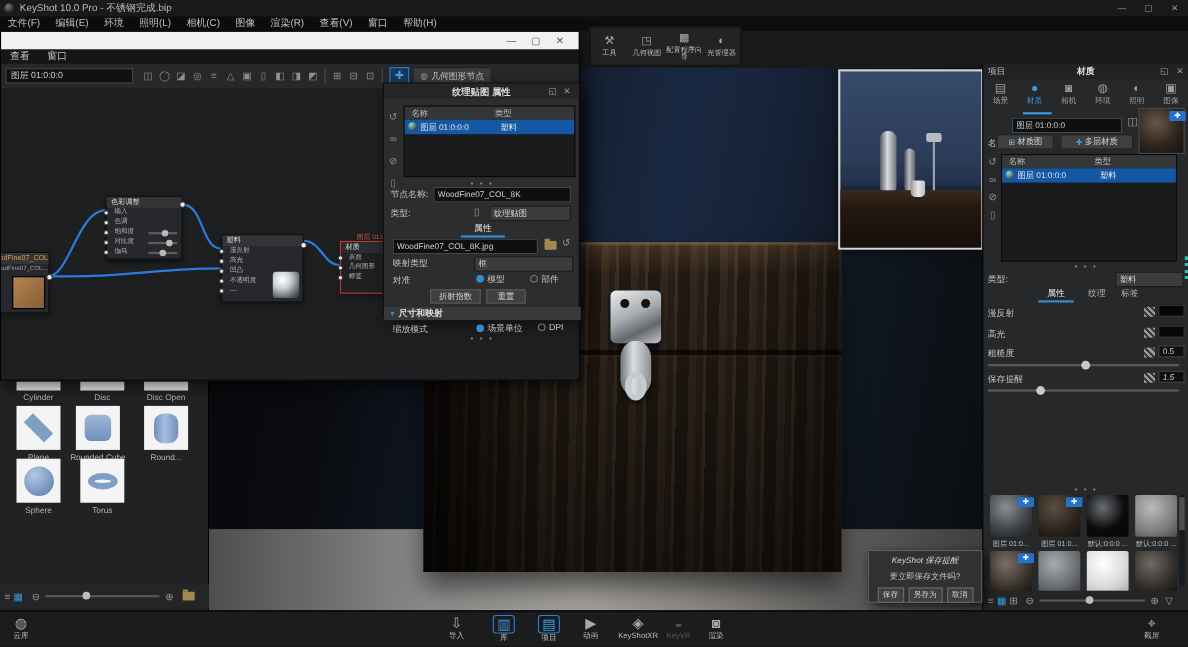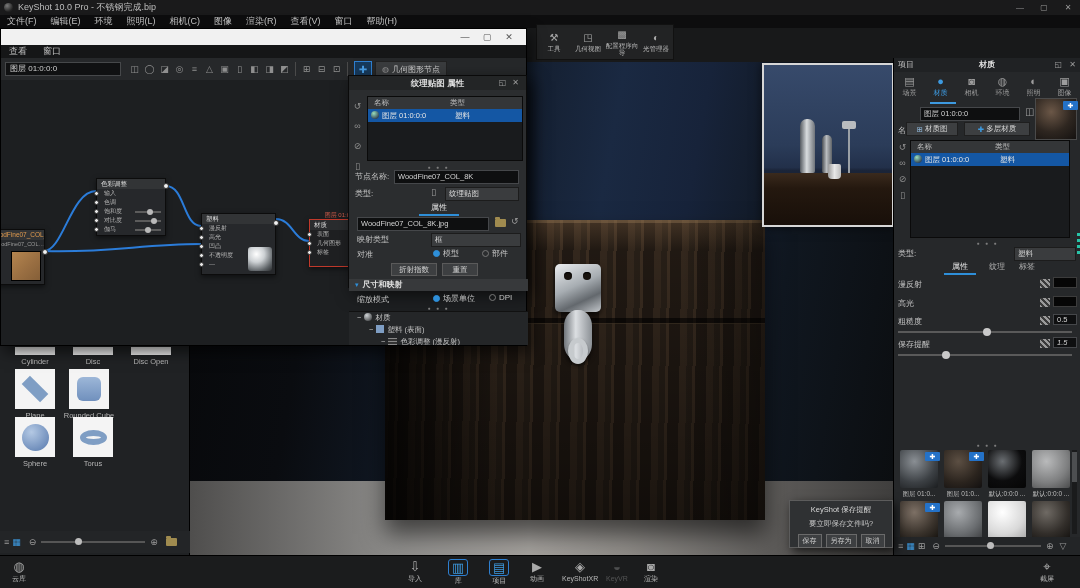--- a/index.html
+++ b/index.html
@@ -145,21 +145,21 @@
   .prop-ic { position:absolute; width:10px; height:9px; background:repeating-linear-gradient(45deg,#9a9a9a 0 2px,#3a3a3a 2px 4px); }
   .mthumb { position:absolute; width:38px; height:38px; border-radius:2px; }
   .mlabel { position:absolute; width:44px; font-size:6.5px; color:#bdbdbd; text-align:center; white-space:nowrap; overflow:hidden; }
   .proj-bottom { position:absolute; left:0; top:479px; width:187px; height:18px; background:#232527; display:flex; align-items:center; color:#9a9a9a; font-size:9px; z-index:3; }
   .scrollbar { position:absolute; right:3px; top:392px; width:5px; height:84px; background:#1a1b1c; }
   .scrollbar i { position:absolute; top:2px; left:0; width:5px; height:30px; background:#4d4f51; }
   .dock-grip { position:absolute; right:0px; top:175px; width:3px; height:22px; background:repeating-linear-gradient(180deg,#27c4a8 0 3px,transparent 3px 6px); }
 
   
   .save-dlg { left:789px; top:500px; width:104px; height:48px; z-index:5; background:#2f3133; border:1px solid #5c5c5c; box-shadow:3px 4px 10px rgba(0,0,0,.7); text-align:center; }
-  .save-dlg .t { font-size:7.5px; color:#d8d8d8; margin-top:4px; }
+  .save-dlg .t { font-size:7.5px; color:#d8d8d8; margin-top:4px;font-style:italic; }
   .save-dlg .m { font-size:7.5px; color:#c4c4c4; margin-top:4px; }
   .save-btns { display:flex; justify-content:center; gap:4px; margin-top:5px; }
   .save-btns div { background:#3d3f41; border:1px solid #6a6a6a; font-size:7px; color:#d5d5d5; padding:1px 4px; }
 
   
   .ribbon { left:0; top:555px; width:1080px; height:33px; background:#1b1c1d; border-top:1px solid #000; z-index:6; }
   .rb-item { position:absolute; display:flex; flex-direction:column; align-items:center; color:#b9b9b9; }
   .rb-item .ic { font-size:13px; line-height:15px; color:#a9a9a9; }
   .rb-item .lb { font-size:7px; line-height:8px; margin-top:1px; }
   .rb-item.hl .ic { color:#3d9ae0; border:1px solid #2e7fd0; border-radius:3px; padding:0 3px; }
@@ -250,20 +250,26 @@
         <div class="lib-thumb">
             <div class="sh-plane"></div>
           </div>
         <div class="lib-label">Plane</div>
       </div>
       <div class="lib-cell" style="left:56px;top:22px;">
         <div class="lib-thumb">
             <div class="sh-rcube"></div>
           </div>
         <div class="lib-label">Rounded Cube</div>
+      </div>
+      <div class="lib-cell" style="left:118px;top:22px;">
+        <div class="lib-thumb">
+            <div class="sh-rcyl"></div>
+          </div>
+        <div class="lib-label">Round...</div>
       </div>
       <div class="lib-cell" style="left:2px;top:70px;">
         <div class="lib-thumb">
             <div class="sh-sphere"></div>
           </div>
         <div class="lib-label">Sphere</div>
       </div>
       <div class="lib-cell" style="left:60px;top:70px;">
         <div class="lib-thumb">
             <div class="sh-torus"></div>
@@ -422,25 +428,20 @@
     <div class="abs sect" style="left:0;top:203px;width:179px;height:12px;">
       <span class="arr">▾</span><span>尺寸和映射</span>
     </div>
 
     <span class="abs lbl" style="left:8px;top:218px;">缩放模式</span>
     <span class="abs" style="left:84px;top:217px;"><span class="radio on"></span><span class="lbl">场景单位</span></span>
     <span class="abs" style="left:140px;top:217px;"><span class="radio"></span><span class="lbl">DPI</span></span>
 
     <div class="abs splitter" style="left:0;top:229px;width:179px;">● ● ●</div>
 
-    <div class="abs tree" style="left:0;top:235px;width:179px;height:34px;overflow:hidden;">
-      <div class="tree-row" style="padding-left:8px;"><span>−</span><span class="tnode-ic"></span><span>材质</span></div>
-      <div class="tree-row" style="padding-left:20px;"><span>−</span><span class="tnode-sq"></span><span>塑料 (表面)</span></div>
-      <div class="tree-row" style="padding-left:32px;"><span>−</span><span class="tnode-adj"></span><span>色彩调整 (漫反射)</span></div>
-    </div>
   </div>
 
   <div class="abs proj">
     <div class="abs proj-title">
       <span style="margin-left:4px;color:#bdbdbd;">项目</span>
       <span style="position:absolute;left:0;width:100%;text-align:center;font-weight:bold;color:#e0e0e0;">材质</span>
       <span style="position:absolute;right:18px;color:#9c9c9c;font-size:8px;">◱</span>
       <span style="position:absolute;right:4px;color:#9c9c9c;font-size:8px;">✕</span>
     </div>
     <div class="abs proj-tabs">

